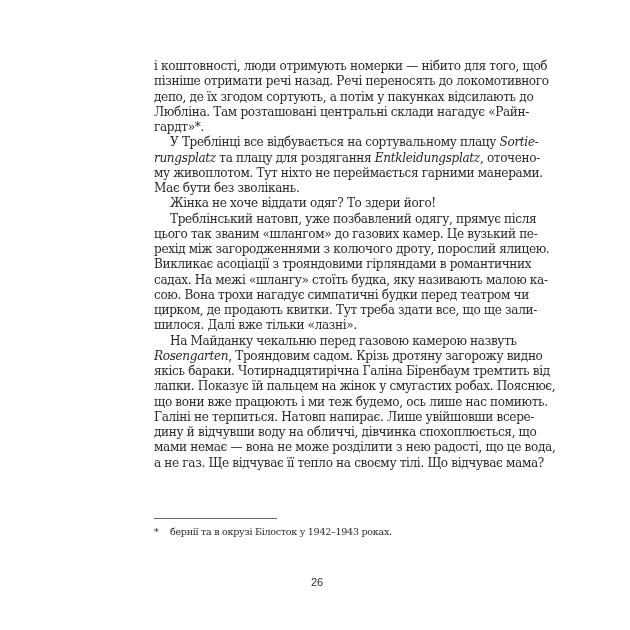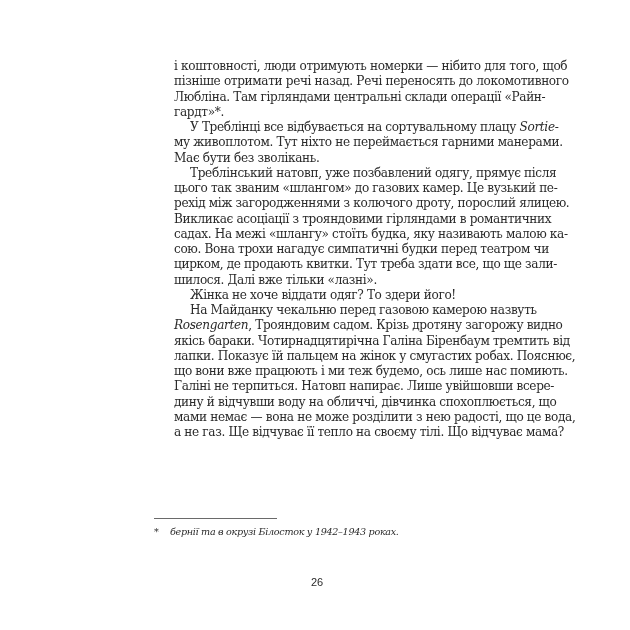--- a/index.html
+++ b/index.html
@@ -30,21 +30,20 @@
       color: #2a2a2a;
       letter-spacing: -0.35px;
     }
     .line {
       display: block;
       height: 15.25px;
       white-space: nowrap;
       text-align: justify;
       text-align-last: justify;
       overflow: visible;
-      margin-left: 20px;
     }
     .line.last {
       text-align: left;
       text-align-last: left;
     }
     .line.indent {
       padding-left: 16px;
     }
     .line em {
     }
@@ -81,21 +80,20 @@
     }
     .fn-line {
       display: block;
       height: 15px;
       white-space: nowrap;
       text-align: justify;
       text-align-last: justify;
     }
     .fn-line.last {
       text-align-last: left;
-      font-style: italic;
     }
     .page-number {
       position: absolute;
       left: 295px;
       top: 575px;
       width: 44px;
       text-align: center;
       font-family: Liberation Sans, sans-serif;
       font-size: 11px;
       line-height: 15px;
@@ -103,40 +101,42 @@
     }
   </style>
 </head>
 <body>
 
 <div class="page">
   <div class="body-text" id="body-text">
       <div>
         <span class="line">і коштовності, люди отримують номерки — нібито для того, щоб</span>
         <span class="line">пізніше отримати речі назад. Речі переносять до локомотивного</span>
-        <span class="line">Любліна. Там гірляндами центральні склади операції «Райн-</span>
+        <span class="line">депо, де їх згодом сортують, а потім у пакунках відсилають до</span>
+        <span class="line">Любліна. Там розташовані центральні склади нагадує «Райн-</span>
         <span class="line last">гардт»*.</span>
       </div>
       <div>
         <span class="line indent">У Треблінці все відбувається на сортувальному плацу <em>Sortie-</em></span>
+        <span class="line"><em>rungsplatz</em> та плацу для роздягання <em>Entkleidungsplatz</em>, оточено-</span>
         <span class="line">му живоплотом. Тут ніхто не переймається гарними манерами.</span>
         <span class="line last">Має бути без зволікань.</span>
+      </div>
+      <div>
+        <span class="line indent last">Жінка не хоче віддати одяг? То здери його!</span>
       </div>
       <div>
         <span class="line indent">Треблінський натовп, уже позбавлений одягу, прямує після</span>
         <span class="line">цього так званим «шлангом» до газових камер. Це вузький пе-</span>
         <span class="line">рехід між загородженнями з колючого дроту, порослий ялицею.</span>
         <span class="line">Викликає асоціації з трояндовими гірляндами в романтичних</span>
         <span class="line">садах. На межі «шлангу» стоїть будка, яку називають малою ка-</span>
         <span class="line">сою. Вона трохи нагадує симпатичні будки перед театром чи</span>
         <span class="line">цирком, де продають квитки. Тут треба здати все, що ще зали-</span>
         <span class="line last">шилося. Далі вже тільки «лазні».</span>
-      </div>
-      <div>
-        <span class="line indent last">Жінка не хоче віддати одяг? То здери його!</span>
       </div>
       <div>
         <span class="line indent">На Майданку чекальню перед газовою камерою назвуть</span>
         <span class="line"><em>Rosengarten</em>, Трояндовим садом. Крізь дротяну загорожу видно</span>
         <span class="line">якісь бараки. Чотирнадцятирічна Галіна Біренбаум тремтить від</span>
         <span class="line">лапки. Показує їй пальцем на жінок у смугастих робах. Пояснює,</span>
         <span class="line">що вони вже працюють і ми теж будемо, ось лише нас помиють.</span>
         <span class="line">Галіні не терпиться. Натовп напирає. Лише увійшовши всере-</span>
         <span class="line">дину й відчувши воду на обличчі, дівчинка спохоплюється, що</span>
         <span class="line">мами немає — вона не може розділити з нею радості, що це вода,</span>

